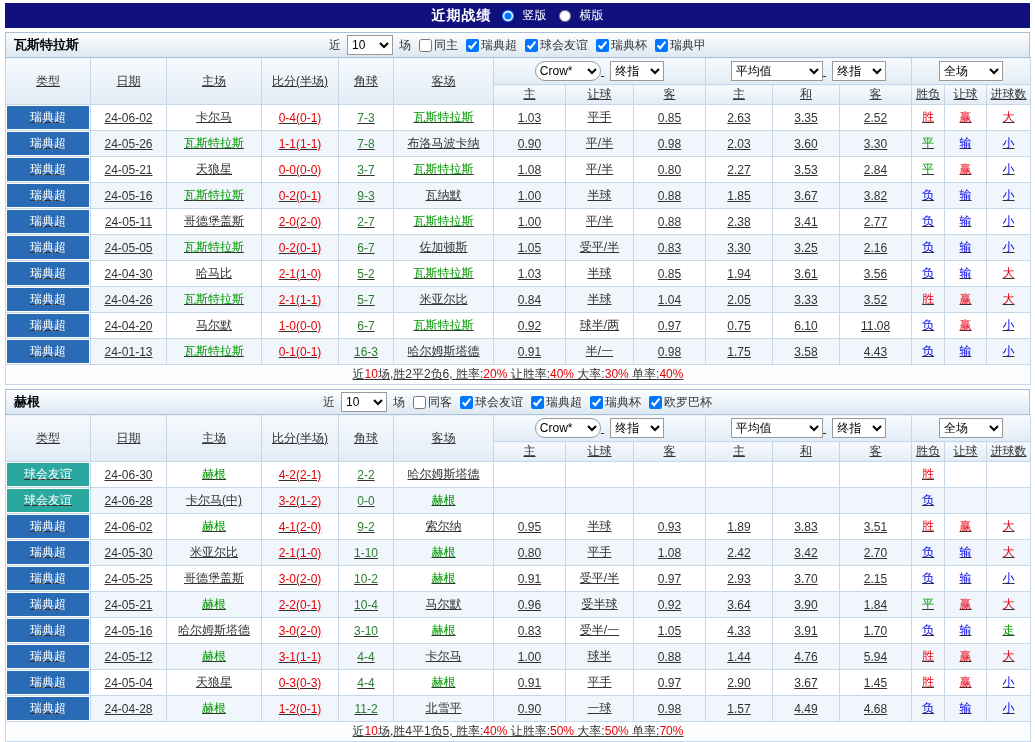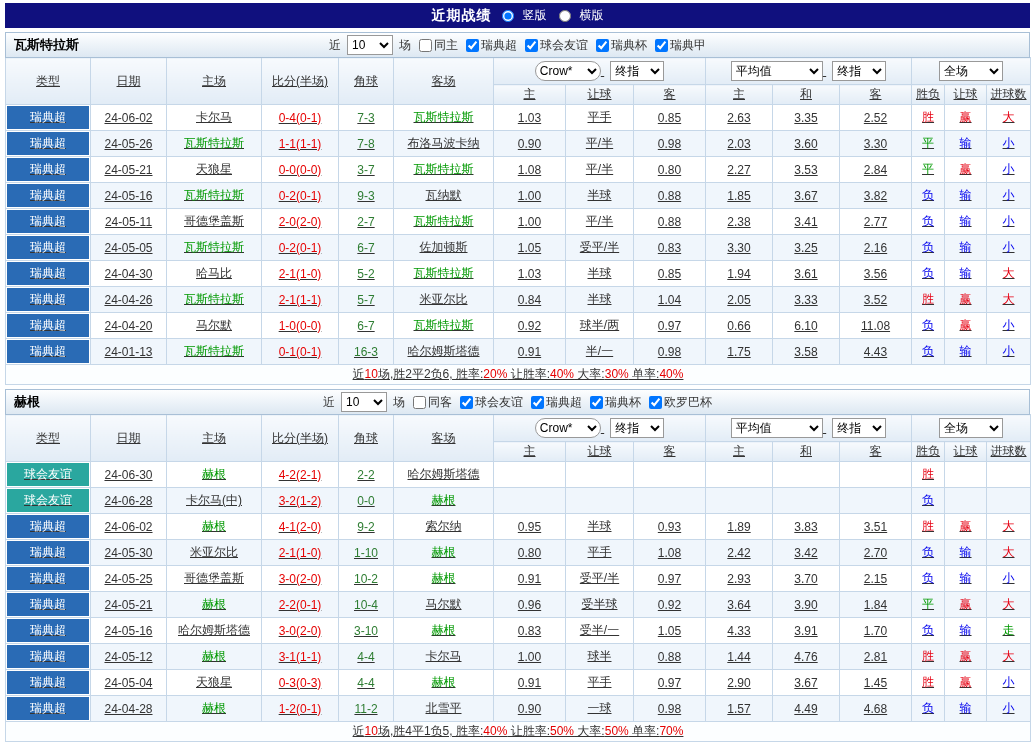--- a/index.html
+++ b/index.html
@@ -335,21 +335,21 @@
   <tr>
     <td class="league super">瑞典超</td>
     <td>24-04-20</td>
     <td>马尔默</td>
     <td class="score">1-0(0-0)</td>
     <td class="corners">6-7</td>
     <td class="focal">瓦斯特拉斯</td>
     <td>0.92</td>
     <td>球半/两</td>
     <td>0.97</td>
-    <td>0.66</td>
+    <td>0.75</td>
     <td>6.10</td>
     <td>11.08</td>
     <td class="mark c-lose">负</td>
     <td class="mark c-win">赢</td>
     <td class="mark c-lose">小</td>
   </tr>
 
   <tr>
     <td class="league super">瑞典超</td>
     <td>24-01-13</td>
@@ -589,21 +589,21 @@
     <td>24-05-12</td>
     <td class="focal">赫根</td>
     <td class="score">3-1(1-1)</td>
     <td class="corners">4-4</td>
     <td>卡尔马</td>
     <td>1.00</td>
     <td>球半</td>
     <td>0.88</td>
     <td>1.44</td>
     <td>4.76</td>
-    <td>2.81</td>
+    <td>5.94</td>
     <td class="mark c-win">胜</td>
     <td class="mark c-win">赢</td>
     <td class="mark c-win">大</td>
   </tr>
 
   <tr>
     <td class="league super">瑞典超</td>
     <td>24-05-04</td>
     <td>天狼星</td>
     <td class="score">0-3(0-3)</td>

